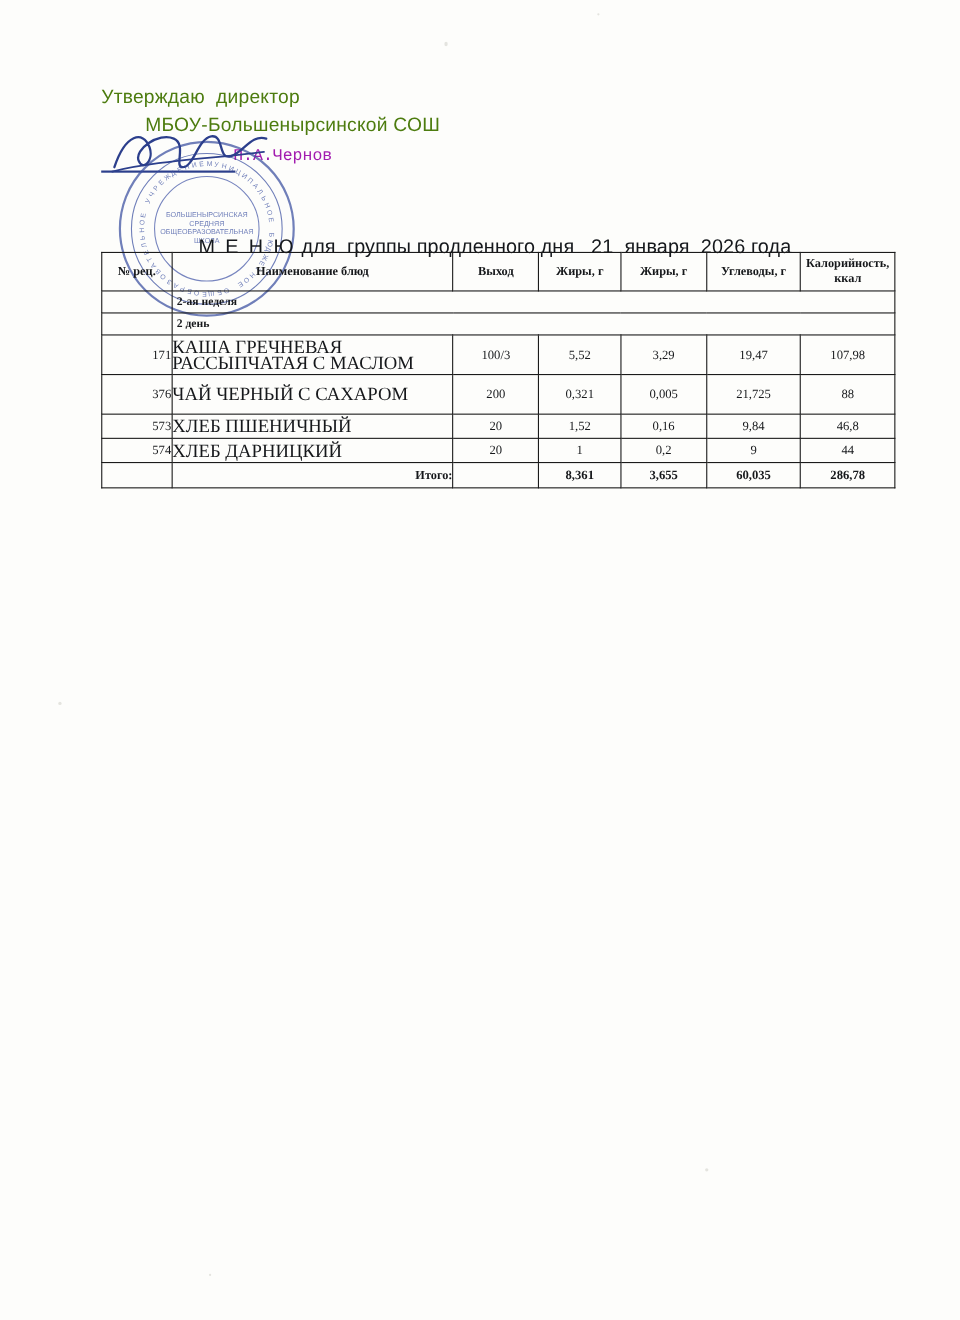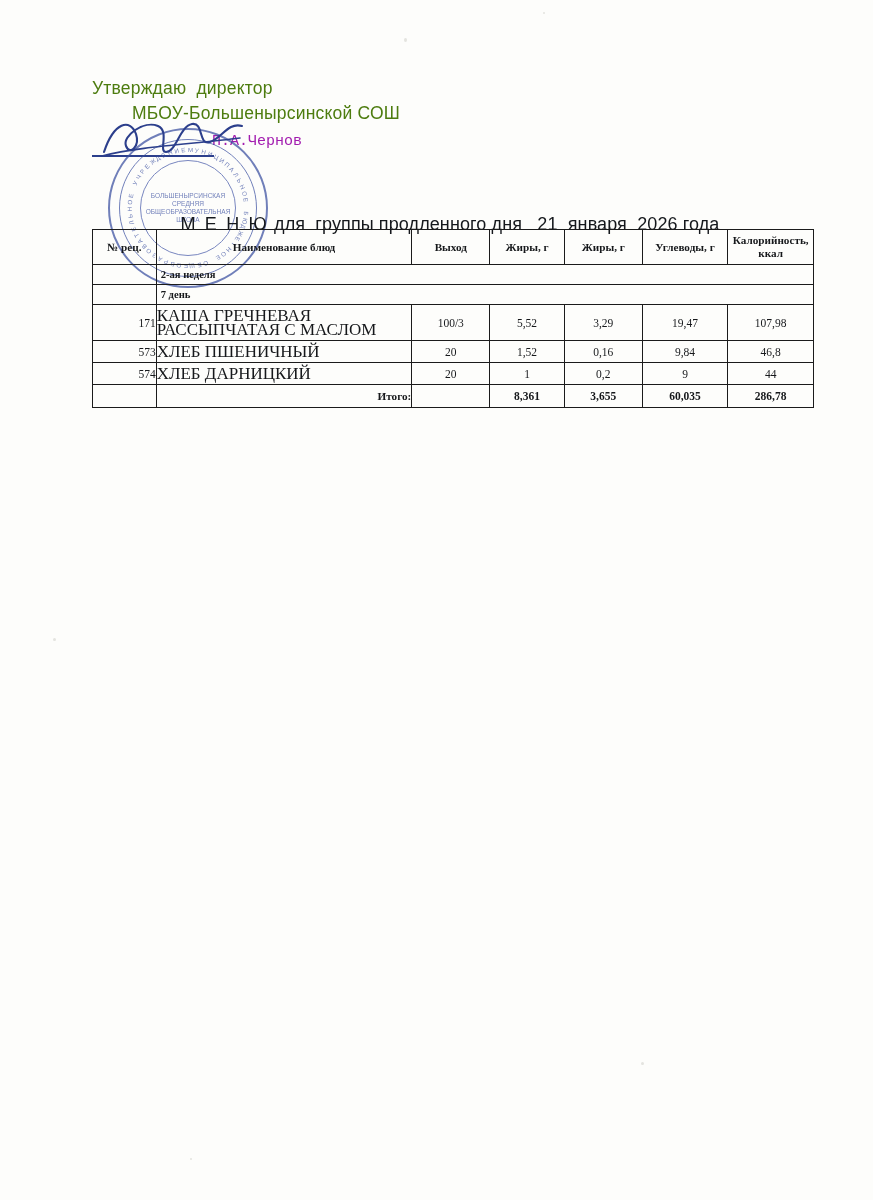--- a/index.html
+++ b/index.html
@@ -326,33 +326,42 @@
         <th class="col-cal">Калорийность, ккал</th>
       </tr>
     </thead>
     <tbody>
       <tr class="row-section">
         <td class="sec-blank"></td>
         <td colspan="6">2-ая неделя</td>
       </tr>
       <tr class="row-section">
         <td class="sec-blank"></td>
-        <td colspan="6">7 день</td>
+        <td colspan="6">2 день</td>
       </tr>
 
       <tr class="row-tall">
         <td class="c-num">171</td>
         <td class="c-name">КАША ГРЕЧНЕВАЯ РАССЫПЧАТАЯ С МАСЛОМ</td>
         <td class="c-val">100/3</td>
         <td class="c-val">5,52</td>
         <td class="c-val">3,29</td>
         <td class="c-val">19,47</td>
         <td class="c-val">107,98</td>
       </tr>
 
+      <tr class="row-tall">
+        <td class="c-num">376</td>
+        <td class="c-name">ЧАЙ ЧЕРНЫЙ С САХАРОМ</td>
+        <td class="c-val">200</td>
+        <td class="c-val">0,321</td>
+        <td class="c-val">0,005</td>
+        <td class="c-val">21,725</td>
+        <td class="c-val">88</td>
+      </tr>
 
       <tr class="row-normal">
         <td class="c-num">573</td>
         <td class="c-name">ХЛЕБ ПШЕНИЧНЫЙ</td>
         <td class="c-val">20</td>
         <td class="c-val">1,52</td>
         <td class="c-val">0,16</td>
         <td class="c-val">9,84</td>
         <td class="c-val">46,8</td>
       </tr>

